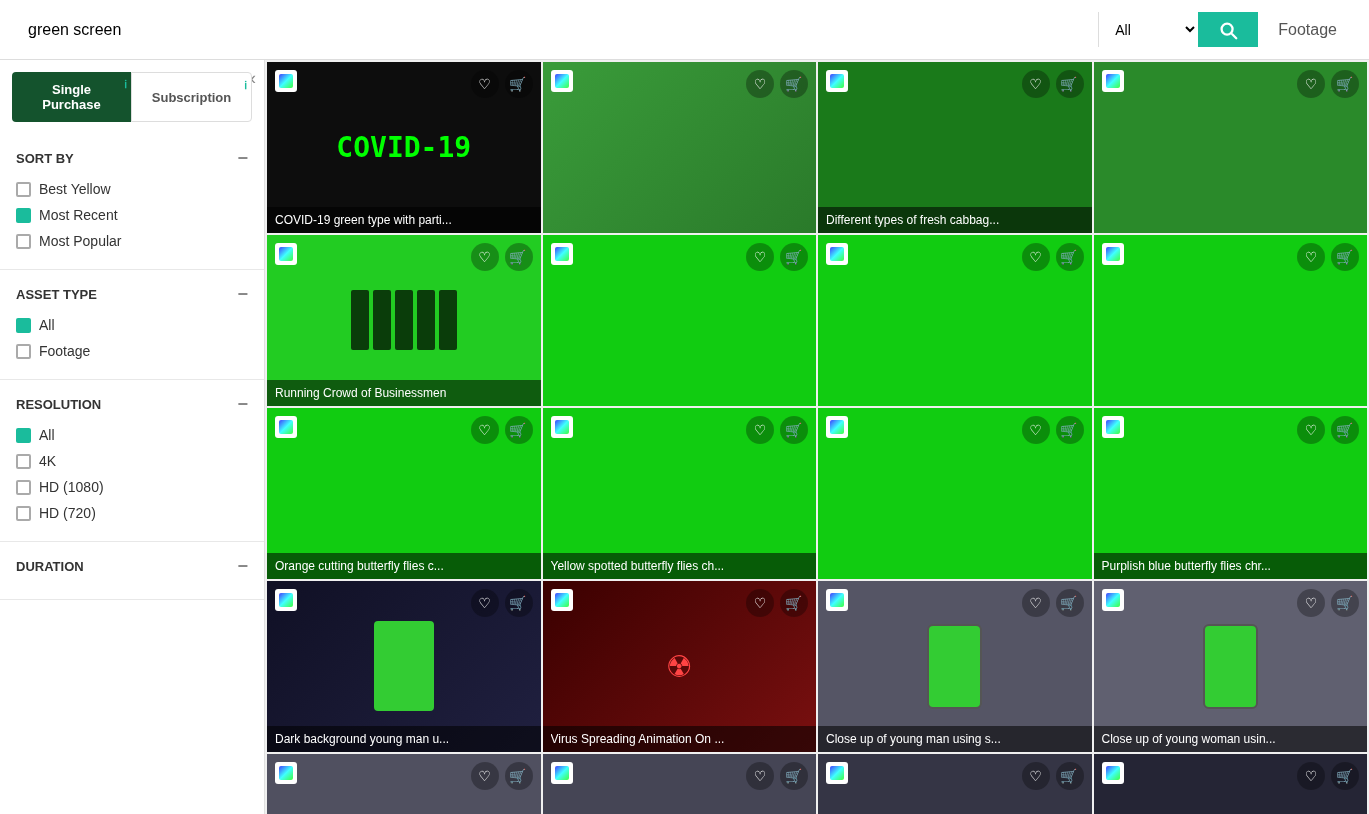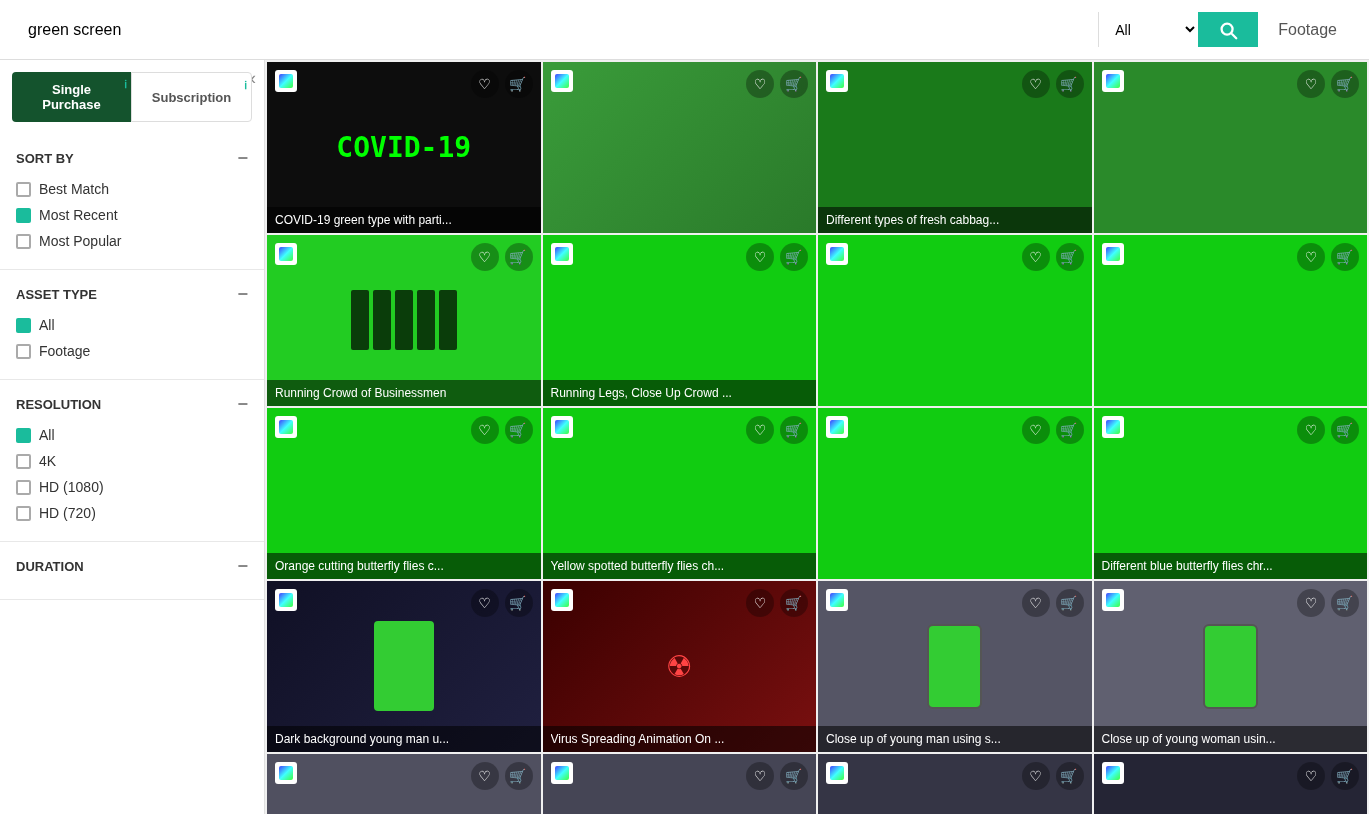--- a/index.html
+++ b/index.html
@@ -272,21 +272,21 @@
       </button>
     </div>
 
     <div class="sidebar-section">
       <div class="section-header">
         <span>SORT BY</span>
         <span class="section-minus">−</span>
       </div>
       <label class="filter-item">
         <span class="checkbox-empty"></span>
-        <span>Best Match</span>
+        <span>Best Yellow</span>
       </label>
       <label class="filter-item">
         <span class="checkbox-filled"></span>
         <span>Most Recent</span>
       </label>
       <label class="filter-item">
         <span class="checkbox-empty"></span>
         <span>Most Popular</span>
       </label>
     </div>
@@ -437,23 +437,20 @@
     <div class="card-overlay">
       <div class="card-top">
         <div class="card-logo">
           <div class="card-logo-cube"></div>
         </div>
         <div class="card-actions">
           <button class="card-icon-btn">♡</button>
           <button class="card-icon-btn">🛒</button>
         </div>
       </div>
-      <div class="card-bottom">
-        <div class="card-title">Running Legs, Close Up Crowd ...</div>
-      </div>
     </div>
   </div>
         <div class="media-card" style="background: rgb(13, 204, 13); position: relative; aspect-ratio: 16 / 10; overflow: hidden; cursor: pointer;">
     <div style="position:absolute;top:0;left:0;right:0;bottom:0;">
             <div style="height:100%;background:#11cc11;"></div>
           </div>
     <div class="card-overlay">
       <div class="card-top">
         <div class="card-logo">
           <div class="card-logo-cube"></div>
@@ -543,21 +540,21 @@
       <div class="card-top">
         <div class="card-logo">
           <div class="card-logo-cube"></div>
         </div>
         <div class="card-actions">
           <button class="card-icon-btn">♡</button>
           <button class="card-icon-btn">🛒</button>
         </div>
       </div>
       <div class="card-bottom">
-        <div class="card-title">Different blue butterfly flies chr...</div>
+        <div class="card-title">Purplish blue butterfly flies chr...</div>
       </div>
     </div>
   </div>
         <div class="media-card" style="background: rgb(16, 16, 37); position: relative; aspect-ratio: 16 / 10; overflow: hidden; cursor: pointer;">
     <div style="position:absolute;top:0;left:0;right:0;bottom:0;">
             <div style="height:100%;background:linear-gradient(135deg,#101025,#202040);display:flex;align-items:center;justify-content:center;">
               <div style="width:60px;height:90px;background:#33cc33;border-radius:4px;"></div>
             </div>
           </div>
     <div class="card-overlay">

